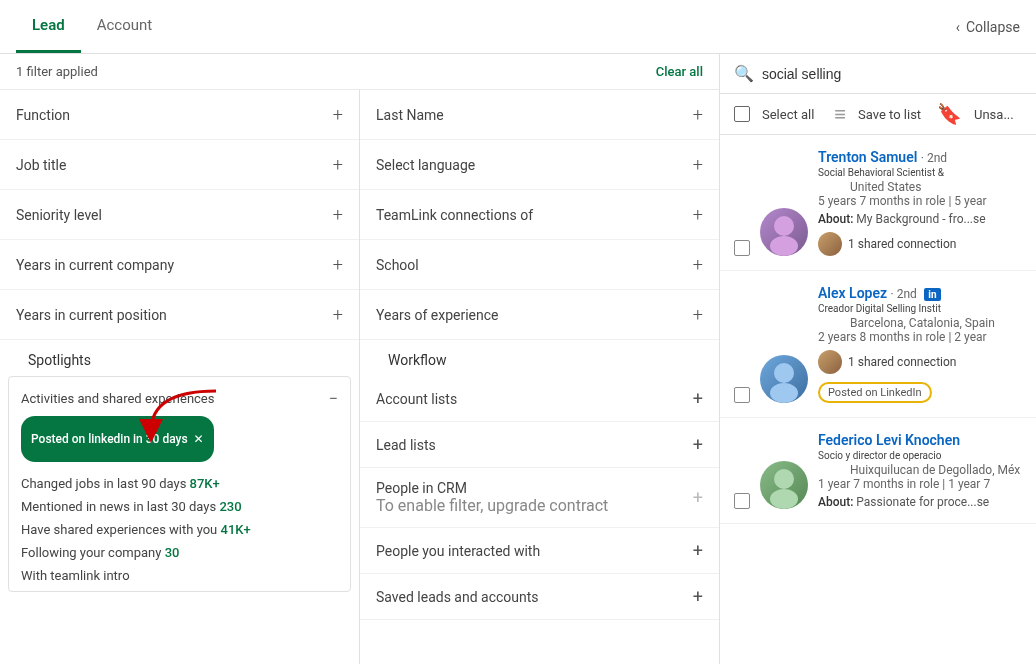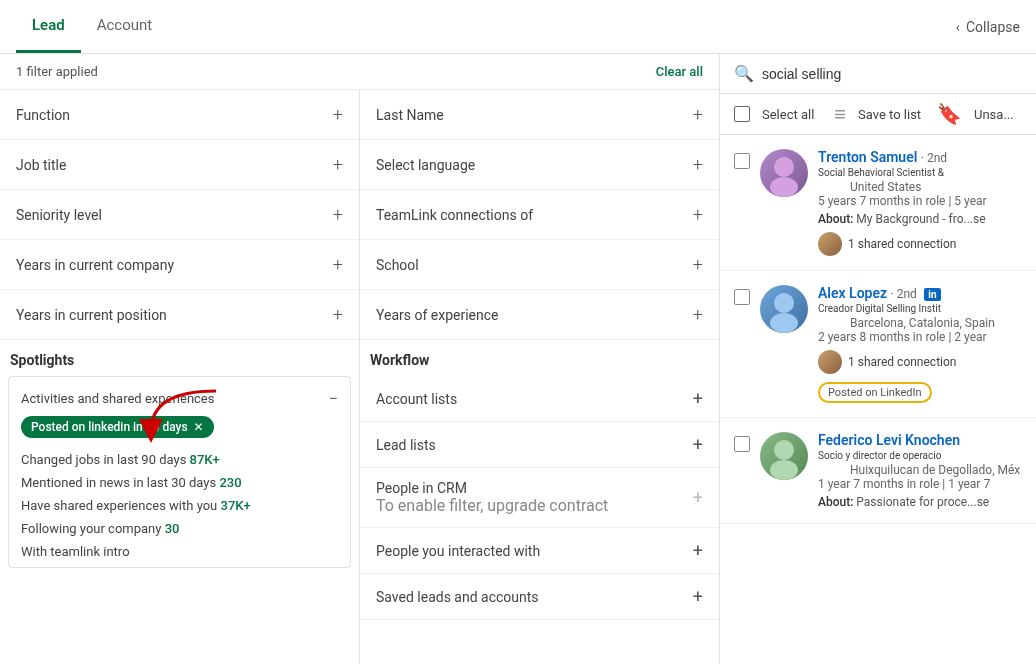--- a/index.html
+++ b/index.html
@@ -26,26 +26,26 @@
     .filter-columns { display: flex; flex: 1; }
     .filter-col { flex: 1; border-right: 1px solid #e0e0e0; }
     .filter-col:last-child { border-right: none; }
 
     .filter-item { display: flex; align-items: center; justify-content: space-between; padding: 14px 16px; border-bottom: 1px solid #f0f0f0; cursor: pointer; }
     .filter-label { font-size: 14px; color: #444; }
     .filter-plus { font-size: 18px; color: #555; font-weight: 300; }
 
     
     .spotlights-section { padding: 12px 0 0 0; }
-    .section-title { font-size: 14px; font-weight: 700; color: #333; padding: 0 10px 8px; }
+    .section-title { font-size: 14px; font-weight: 400; color: #333; padding: 0 28px 8px; }
     .spotlight-box { border: 1px solid #e0e0e0; border-radius: 4px; margin: 0 8px; padding: 12px 12px 4px; }
     .spotlight-header { display: flex; align-items: center; justify-content: space-between; margin-bottom: 8px; }
     .spotlight-header-label { font-size: 13px; color: #444; }
     .spotlight-header-minus { font-size: 16px; color: #666; cursor: pointer; }
-    .green-tag { display: inline-flex; align-items: center; gap: 6px; background: #057642; color: #fff; font-size: 12px; padding: 4px 10px; border-radius: 14px; font-weight: 500; margin-bottom: 10px; }
+    .green-tag { display: inline-flex; align-items: center; gap: 6px; background: #057642; color: #fff; font-size: 12px; padding: 16px 10px; border-radius: 14px; font-weight: 500; margin-bottom: 10px; }
     .green-tag .x { cursor: pointer; font-size: 12px; }
     .spotlight-option { font-size: 13px; color: #444; padding: 4px 0; cursor: pointer; }
     .spotlight-option span { color: #057642; font-weight: 500; }
 
     
     .workflow-section { padding: 12px 0 0 0; }
     .workflow-item { display: flex; align-items: center; justify-content: space-between; padding: 12px 16px; border-bottom: 1px solid #f0f0f0; cursor: pointer; }
     .workflow-label { font-size: 14px; color: #444; }
     .workflow-sub { font-size: 16px; color: #888; }
     .workflow-plus { font-size: 18px; color: #555; }
@@ -61,21 +61,21 @@
 
     
     .select-bar { display: flex; align-items: center; padding: 8px 14px; border-bottom: 1px solid #e0e0e0; gap: 12px; }
     .select-checkbox { width: 16px; height: 16px; border: 1.5px solid #666; border-radius: 2px; cursor: pointer; flex-shrink: 0; }
     .select-all-label { font-size: 13px; color: #444; cursor: pointer; }
     .save-to-list { display: flex; align-items: center; gap: 4px; font-size: 13px; color: #444; cursor: pointer; }
     .unsave { display: flex; align-items: flex-start; gap: 4px; font-size: 13px; color: #444; cursor: pointer; }
 
     
     .person-list { overflow-y: auto; flex: 1; }
-    .person-card { display: flex; padding: 14px 14px; border-bottom: 1px solid #f0f0f0; gap: 10px; align-items: flex-start; }
+    .person-card { display: flex; padding: 14px 14px; border-bottom: 1px solid #f0f0f0; gap: 10px; align-items: flex-end; }
     .card-checkbox { width: 16px; height: 16px; border: 1.5px solid #888; border-radius: 2px; margin-top: 4px; cursor: pointer; flex-shrink: 0; }
     .avatar { width: 48px; height: 48px; border-radius: 50%; flex-shrink: 0; overflow: hidden; background: #ddd; }
     .card-info { flex: 1; min-width: 0; }
     .card-name { font-size: 14px; color: #0a66c2; font-weight: 600; cursor: pointer; }
     .degree-badge { font-size: 12px; color: #666; font-weight: 400; }
     .in-badge { display: inline-block; background: #0a66c2; color: #fff; font-size: 10px; font-weight: 700; padding: 1px 4px; border-radius: 2px; margin-left: 4px; }
     .card-title { font-size: 10px; color: #444; margin-top: 2px; white-space: nowrap; overflow: hidden; text-overflow: ellipsis; }
     .card-location { font-size: 12px; color: #666; margin-top: 2px; margin-left: 32px; }
     .card-duration { font-size: 12px; color: #666; }
     .card-about { font-size: 12px; color: #555; margin-top: 4px; }
@@ -161,21 +161,21 @@
                       <polygon points="0 0, 8 4, 0 8" fill="#cc0000"></polygon>
                     </marker>
                   </defs>
                   <path d="M 85 5 Q 20 5 20 45" stroke="#cc0000" stroke-width="3" fill="none" marker-end="url(#arrowhead)"></path>
 
                 </svg>
                 
               </div>
               <div class="spotlight-option">Changed jobs in last 90 days <span>87K+</span></div>
               <div class="spotlight-option">Mentioned in news in last 30 days <span>230</span></div>
-              <div class="spotlight-option">Have shared experiences with you <span>37K+</span></div>
+              <div class="spotlight-option">Have shared experiences with you <span>41K+</span></div>
               <div class="spotlight-option">Following your company <span>30</span></div>
               <div class="spotlight-option">With teamlink intro</div>
             </div>
           </div>
         </div>
       </div>
 
       <div class="filter-col">
         <div class="filter-item">
           <span class="filter-label">Last Name</span>

